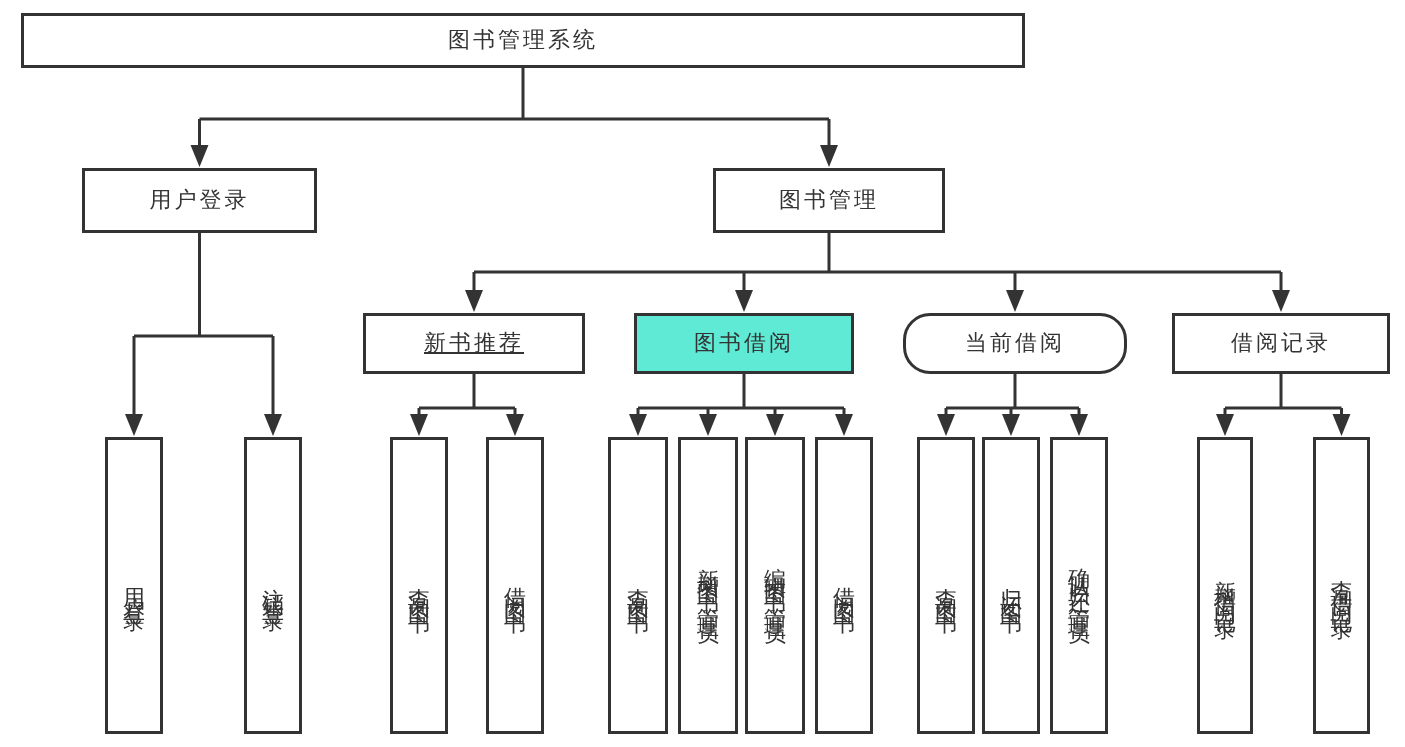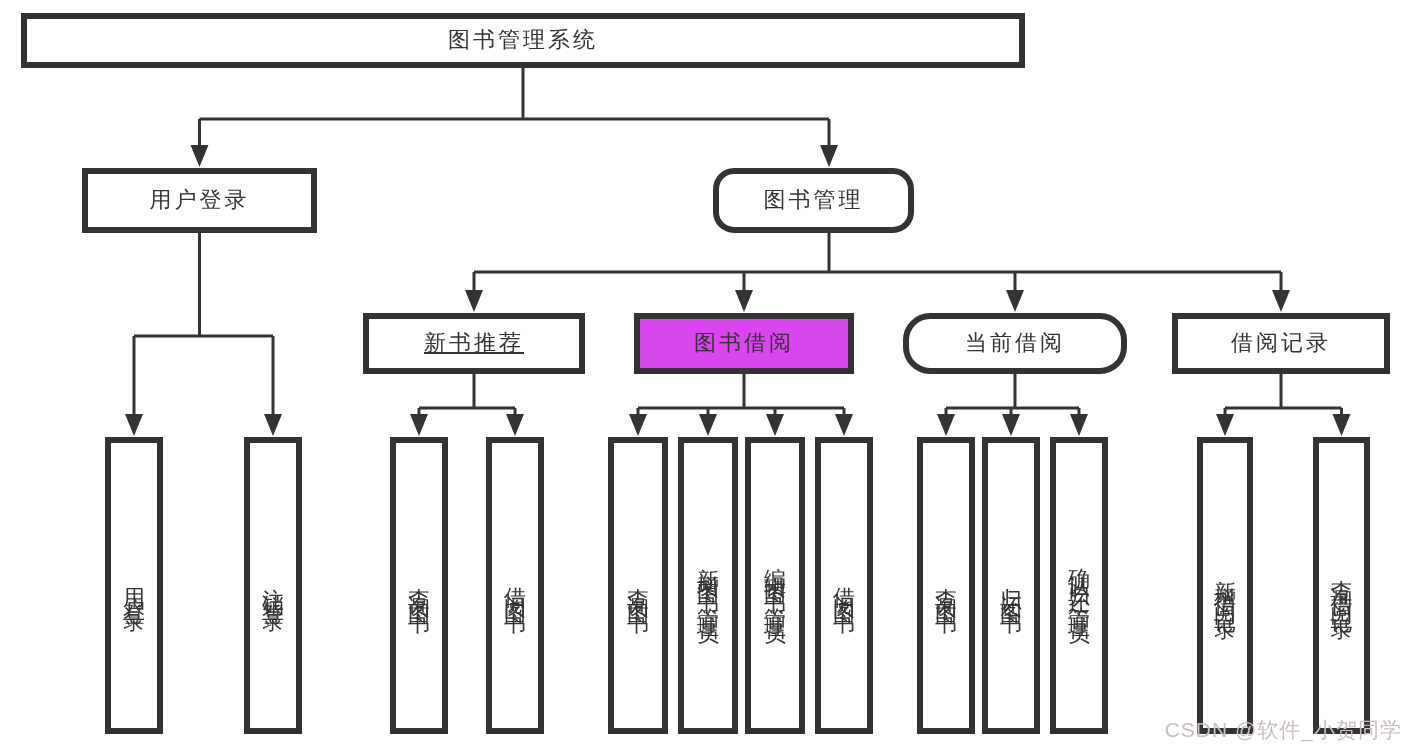--- a/index.html
+++ b/index.html
@@ -13,21 +13,21 @@
     overflow: hidden;
   }
   .connector-layer {
     position: absolute;
     left: 0; top: 0;
     width: 1405px; height: 747px;
   }
   .node {
     position: absolute;
     background: #ffffff;
-    border: 6px solid #8b5cf6;
+    border: 3px solid #8b5cf6;
     box-sizing: border-box;
     display: flex;
     align-items: center;
     justify-content: center;
   }
   .node .label {
     font-size: 22px;
     letter-spacing: 3px;
     line-height: 1.1;
     color: #333333;
@@ -108,27 +108,27 @@
       <line x1="1341.5" y1="408" x2="1341.5" y2="421" stroke="#333333" stroke-width="3"></line>
       <polygon points="1332.5,414 1350.5,414 1341.5,436" fill="#333333"></polygon>
     </svg>
   <div id="nodes">
       <div class="node" style="left: 21px; top: 13px; width: 1004px; height: 55px; border-color: rgb(51, 51, 51); background: rgb(255, 255, 255);">
         <span class="label">图书管理系统</span>
       </div>
       <div class="node" style="left: 82px; top: 168px; width: 235px; height: 65px; border-color: rgb(51, 51, 51); background: rgb(255, 255, 255);">
         <span class="label">用户登录</span>
       </div>
-      <div class="node" style="left: 713px; top: 168px; width: 201px; height: 65px; border-color: rgb(51, 51, 51); background: rgb(255, 255, 255); border-radius: 21px;">
+      <div class="node" style="left: 713px; top: 168px; width: 232px; height: 65px; border-color: rgb(51, 51, 51); background: rgb(255, 255, 255);">
         <span class="label">图书管理</span>
       </div>
       <div class="node" style="left: 363px; top: 313px; width: 222px; height: 61px; border-color: rgb(51, 51, 51); background: rgb(255, 255, 255); text-decoration: underline;">
         <span class="label">新书推荐</span>
       </div>
-      <div class="node" style="left: 634px; top: 313px; width: 220px; height: 61px; border-color: rgb(51, 51, 51); background: #d946ef;">
+      <div class="node" style="left: 634px; top: 313px; width: 220px; height: 61px; border-color: rgb(51, 51, 51); background: #5eead4;">
         <span class="label">图书借阅</span>
       </div>
       <div class="node" style="left: 903px; top: 313px; width: 224px; height: 61px; border-color: rgb(51, 51, 51); background: rgb(255, 255, 255); border-radius: 27px;">
         <span class="label">当前借阅</span>
       </div>
       <div class="node" style="left: 1172px; top: 313px; width: 218px; height: 61px; border-color: rgb(51, 51, 51); background: rgb(255, 255, 255);">
         <span class="label">借阅记录</span>
       </div>
       <div class="node vert" style="left: 105px; top: 437px; width: 58px; height: 297px; border-color: rgb(51, 51, 51); background: rgb(255, 255, 255);">
         <span class="label">用户登录</span>
@@ -163,14 +163,13 @@
       <div class="node vert" style="left: 1050px; top: 437px; width: 58px; height: 297px; border-color: rgb(51, 51, 51); background: rgb(255, 255, 255);">
         <span class="label">确认归还（管理员）</span>
       </div>
       <div class="node vert" style="left: 1197px; top: 437px; width: 56px; height: 297px; border-color: rgb(51, 51, 51); background: rgb(255, 255, 255);">
         <span class="label">新增借阅记录</span>
       </div>
       <div class="node vert" style="left: 1313px; top: 437px; width: 57px; height: 297px; border-color: rgb(51, 51, 51); background: rgb(255, 255, 255);">
         <span class="label">查询借阅记录</span>
       </div>
     </div>
-  <div class="watermark" style="color: rgb(200, 190, 190);">CSDN @软件_小贺同学</div>
 </div>
 
 </body></html>

